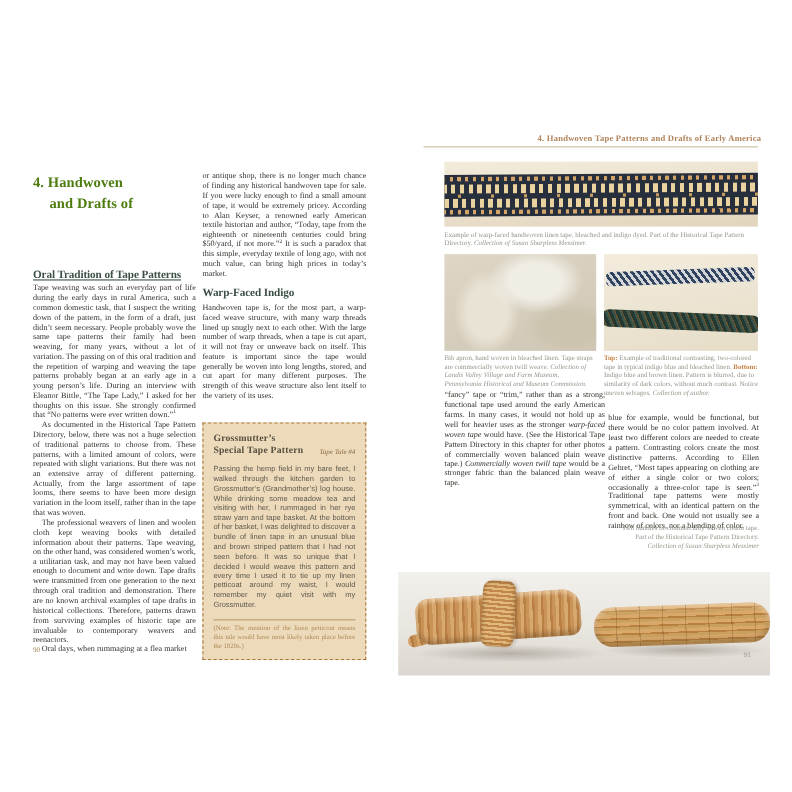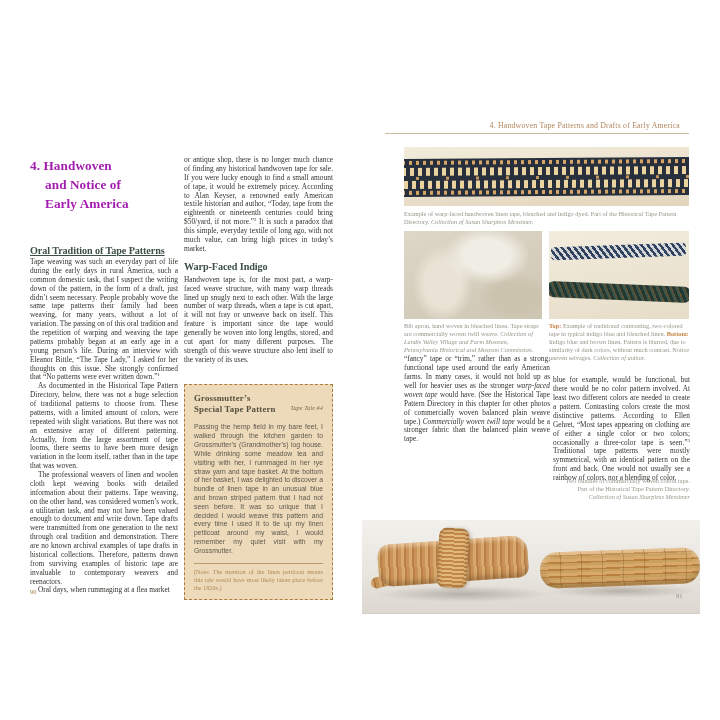--- a/index.html
+++ b/index.html
@@ -1,50 +1,50 @@
 <!DOCTYPE html>
 <html><head>
 <meta charset="utf-8">
 <style>
   html,body{margin:0;padding:0;background:#fff;}
   .stage{position:relative;width:720px;height:720px;background:#ffffff;overflow:hidden;
          font-family:"Liberation Serif", serif;color:#2f2d28;}
   .abs{position:absolute;}
 
   
-  .chapter-title{left:30px;top:156px;width:140px;color:#a21caf;font-size:13.2px;
+  .chapter-title{left:30px;top:156px;width:140px;color:#4d7c0f;font-size:13.2px;
                  font-weight:600;line-height:1.44;letter-spacing:.1px;}
   .chapter-title .ct-line{display:block;}
   .chapter-title .ct-line.indent{padding-left:15px;}
   .sec-heading{color:#3d5046;font-weight:700;font-size:10.2px;letter-spacing:-.1px;white-space:nowrap;}
   .h-oral{left:30px;top:245px;text-decoration:underline;}
   .bodycol{font-size:7.4px;line-height:1.2;text-align:justify;color:#34322c;}
   .col1{left:30px;top:258px;width:148px;}
   .col2{left:184px;top:156px;width:149px;}
   .bodycol p{margin:0;}
   .bodycol p.ind{text-indent:8px;}
   .sup{font-size:5px;vertical-align:super;line-height:0;}
   .h-warp{display:block;margin:7px 0 3px 0;}
   .pagenum{font-size:6.5px;}
   .pn-left{left:30px;top:588px;color:#a3804f;}
   .pn-right{left:676px;top:592px;color:#96918a;}
 
   
   .tale-box{margin-top:19px;background:#ecdaba;border:1px dashed #ab7c3e;padding:8px 9px 7px 9px;}
   .tale-title{color:#564f3f;font-weight:700;font-size:8.8px;line-height:1.35;letter-spacing:.2px;}
-  .tale-title-row{display:flex;justify-content:space-between;align-items:flex-start;}
+  .tale-title-row{display:flex;justify-content:space-between;align-items:flex-end;}
   .tale-tag{font-style:italic;font-size:6.4px;color:#8a6a42;font-weight:400;padding-bottom:1px;}
   .tale-body{font-family:"Liberation Sans", sans-serif;font-size:6.8px;line-height:1.3;
              color:#5f594e;text-align:justify;margin-top:7px;}
   .tale-divider{border:0;border-top:1px solid #bb9c6c;margin:7px 0 4px 0;}
   .tale-note{font-size:6.2px;line-height:1.3;color:#b18a58;}
 
   
-  .running-header{left:376px;top:121px;width:304px;text-align:right;font-size:7.8px;
-                  color:#b2845c;letter-spacing:.2px;white-space:nowrap;}
+  .running-header{left:388px;top:121px;width:304px;text-align:right;font-size:7.8px;
+                  color:#b2845c;letter-spacing:.2px;white-space:nowrap;font-weight:bold;}
   .header-rule{left:385px;top:133px;width:304px;height:1px;background:#ccbc9f;}
 
   .caption{font-size:6.3px;line-height:1.26;color:#98948a;text-align:left;}
   .caption .credit{font-style:italic;}
   .cap-label{color:#c47f3e;font-weight:700;}
   .cap-tape{left:404px;top:210px;width:287px;}
   .cap-apron{left:404px;top:322px;width:138px;}
   .cap-twotapes{left:549px;top:322px;width:141px;}
   .cap-bundles{left:556px;top:477px;width:134px;text-align:right;}
 
@@ -109,22 +109,21 @@
   .coil-right:after{content:"";position:absolute;inset:0;border-radius:17px;
       background:repeating-linear-gradient(90deg, transparent 0 20px, rgba(110,70,30,.28) 20px 21px);}
 </style>
 </head>
 <body>
 
 <div class="stage">
 
   <div class="abs chapter-title">
     <span class="ct-line">4. Handwoven</span>
-    <span class="ct-line indent">and Notice of</span>
-    <span class="ct-line indent">Early America</span>
+    <span class="ct-line indent">and Drafts of</span>
   </div>
 
   <div class="abs sec-heading h-oral">Oral Tradition of Tape Patterns</div>
 
   <div class="abs bodycol col1">
     <p><span>Tape weaving was such an everyday part of life during the early days in rural America, such a common domestic task, that I suspect the writing down of the pattern, in the form of a draft, just didn’t seem necessary. People probably wove the same tape patterns their family had been weaving, for many years, without a lot of variation. The passing on of this oral tradition and the repetition of warping and weaving the tape patterns probably began at an early age in a young person’s life. During an interview with Eleanor Bittle, “The Tape Lady,” I asked for her thoughts on this issue. She strongly confirmed that “No patterns were ever written down.”</span><span class="sup">1</span></p>
     <p class="ind">As documented in the Historical Tape Pattern Directory, below, there was not a huge selection of traditional patterns to choose from. These patterns, with a limited amount of colors, were repeated with slight variations. But there was not an extensive array of different patterning. Actually, from the large assortment of tape looms, there seems to have been more design variation in the loom itself, rather than in the tape that was woven.</p>
     <p class="ind">The professional weavers of linen and woolen cloth kept weaving books with detailed information about their patterns. Tape weaving, on the other hand, was considered women’s work, a utilitarian task, and may not have been valued enough to document and write down. Tape drafts were transmitted from one generation to the next through oral tradition and demonstration. There are no known archival examples of tape drafts in historical collections. Therefore, patterns drawn from surviving examples of historic tape are invaluable to contemporary weavers and reenactors.</p>
     <p class="ind">Oral days, when rummaging at a flea market</p>
   </div>

